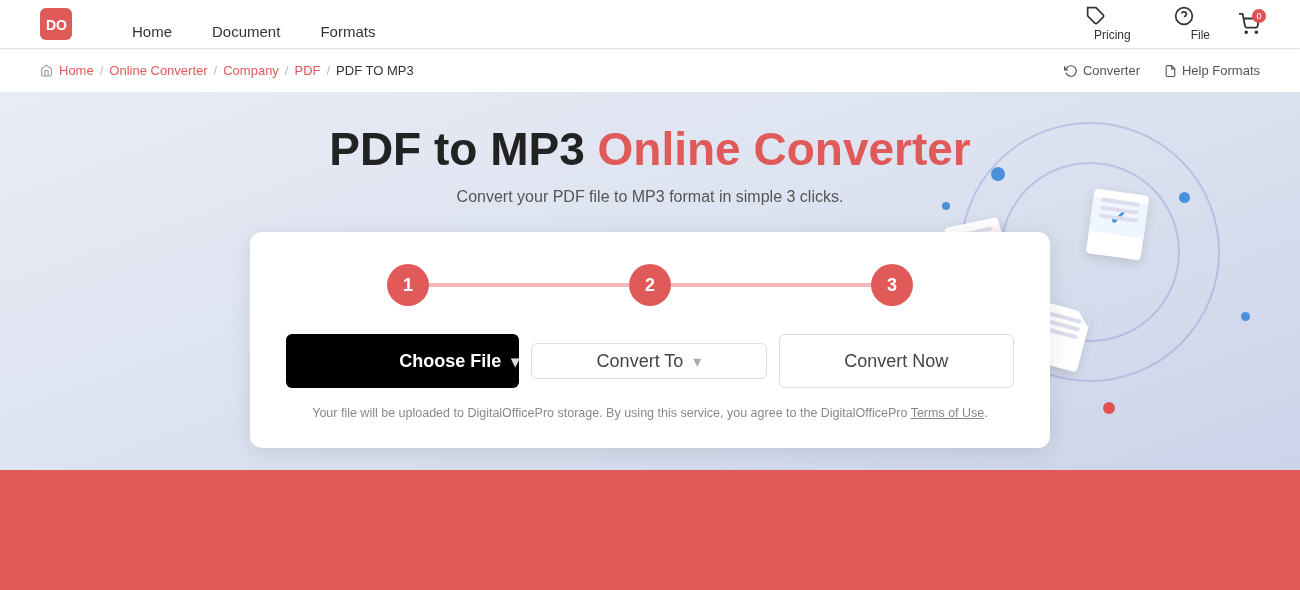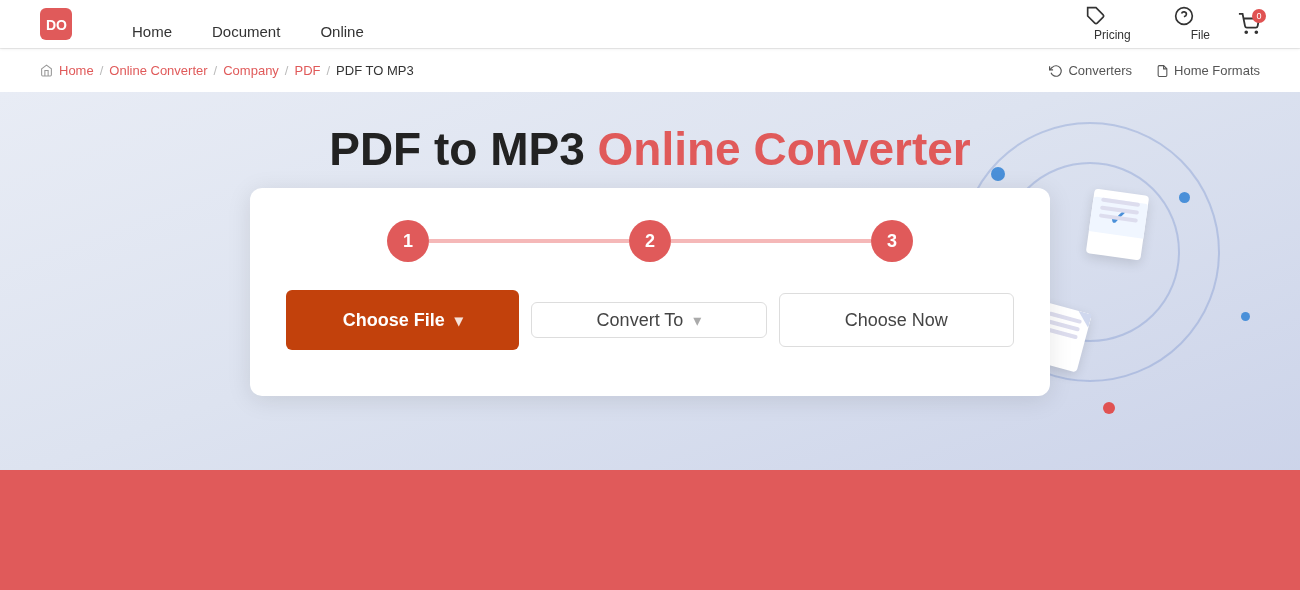--- a/index.html
+++ b/index.html
@@ -246,31 +246,31 @@
 
     
     .actions {
       display: flex;
       gap: 12px;
       align-items: center;
       margin-bottom: 18px;
     }
     .btn-choose {
       flex: 1;
-      background: #c2410c;
+      background: #000000;
       color: #fff;
       border: none;
       border-radius: 6px;
-      height: 60px;
+      height: 54px;
       font-size: 18px;
       font-weight: 600;
       cursor: pointer;
       display: flex;
       align-items: center;
-      justify-content: center;
+      justify-content: flex-end;
       gap: 10px;
     }
     .btn-choose .chevron {
       font-size: 16px;
       color: rgba(255,255,255,0.85);
     }
     .btn-convert-to {
       flex: 1;
       background: #fff;
       border: 1.5px solid #ddd;
@@ -327,21 +327,21 @@
   <div class="header-left">
 
     <div class="header-logo">
       <svg width="32" height="32" viewBox="0 0 32 32">
         <rect width="32" height="32" rx="6" fill="#e05a5a"></rect>
         <text x="6" y="22" font-size="14" fill="white" font-weight="bold">DO</text>
       </svg>
     </div>
     <a class="nav-item">Home</a>
     <a class="nav-item">Document</a>
-    <a class="nav-item">Online</a>
+    <a class="nav-item">Formats</a>
   </div>
   <div class="header-right">
     <div class="header-icon-group">
       <svg width="20" height="20" viewBox="0 0 24 24" fill="none" stroke="#333" stroke-width="2">
         <path d="M20.59 13.41l-7.17 7.17a2 2 0 01-2.83 0L2 12V2h10l8.59 8.59a2 2 0 010 2.82z"></path>
         <line x1="7" y1="7" x2="7.01" y2="7"></line>
       </svg>
       <span class="icon-label">Pricing</span>
     </div>
     <div class="header-icon-group">
@@ -380,28 +380,28 @@
     <a href="#">PDF</a>
     <span class="breadcrumb-sep">/</span>
     <span class="breadcrumb-current">PDF TO MP3</span>
   </div>
   <div class="breadcrumb-right">
     <div class="breadcrumb-link">
       <svg width="14" height="14" viewBox="0 0 24 24" fill="none" stroke="#555" stroke-width="2">
         <polyline points="1 4 1 10 7 10"></polyline>
         <path d="M3.51 15a9 9 0 102.13-9.36L1 10"></path>
       </svg>
-      <span>Converters</span>
+      <span>Converter</span>
     </div>
     <div class="breadcrumb-link">
       <svg width="13" height="14" viewBox="0 0 24 24" fill="none" stroke="#555" stroke-width="2">
         <path d="M14 2H6a2 2 0 00-2 2v16a2 2 0 002 2h12a2 2 0 002-2V8z"></path>
         <polyline points="14 2 14 8 20 8"></polyline>
       </svg>
-      <span>Home Formats</span>
+      <span>Help Formats</span>
     </div>
   </div>
 </div>
 
 <div class="hero">
 
   <div class="deco deco-1"></div>
   <div class="deco deco-2"></div>
   <div class="dot dot-blue-lg"></div>
   <div class="dot dot-blue-sm"></div>
@@ -409,20 +409,21 @@
   <div class="dot dot-blue-md"></div>
   <div class="dot dot-blue-far"></div>
   <div class="dot dot-red-bot"></div>
   <div class="doc-icon doc-red"></div>
   <div class="doc-icon doc-blue"></div>
   <div class="doc-icon doc-white"></div>
 
   <h1 class="hero-title">
     <span>PDF to MP3 </span><span class="hero-title-accent">Online Converter</span>
   </h1>
+  <p class="hero-subtitle">Convert your PDF file to MP3 format in simple 3 clicks.</p>
 
   <div class="converter-card">
 
     <div class="steps">
       <div class="step-circle">1</div>
       <div class="step-line"></div>
       <div class="step-circle">2</div>
       <div class="step-line"></div>
       <div class="step-circle">3</div>
     </div>
@@ -430,20 +431,23 @@
     <div class="actions">
       <button class="btn-choose">
         <span>Choose File</span>
         <span class="chevron">▾</span>
       </button>
       <button class="btn-convert-to">
         <span>Convert To</span>
         <span class="chevron">▾</span>
       </button>
       <button class="btn-convert-now">
-        <span>Choose Now</span>
+        <span>Convert Now</span>
       </button>
     </div>
 
+    <p class="disclaimer">
+      <span>Your file will be uploaded to DigitalOfficePro storage.  By using this service, you agree to the DigitalOfficePro </span><a href="#">Terms of Use</a><span>.</span>
+    </p>
   </div>
 
   <div class="red-band"></div>
 </div>
 
 </body></html>

